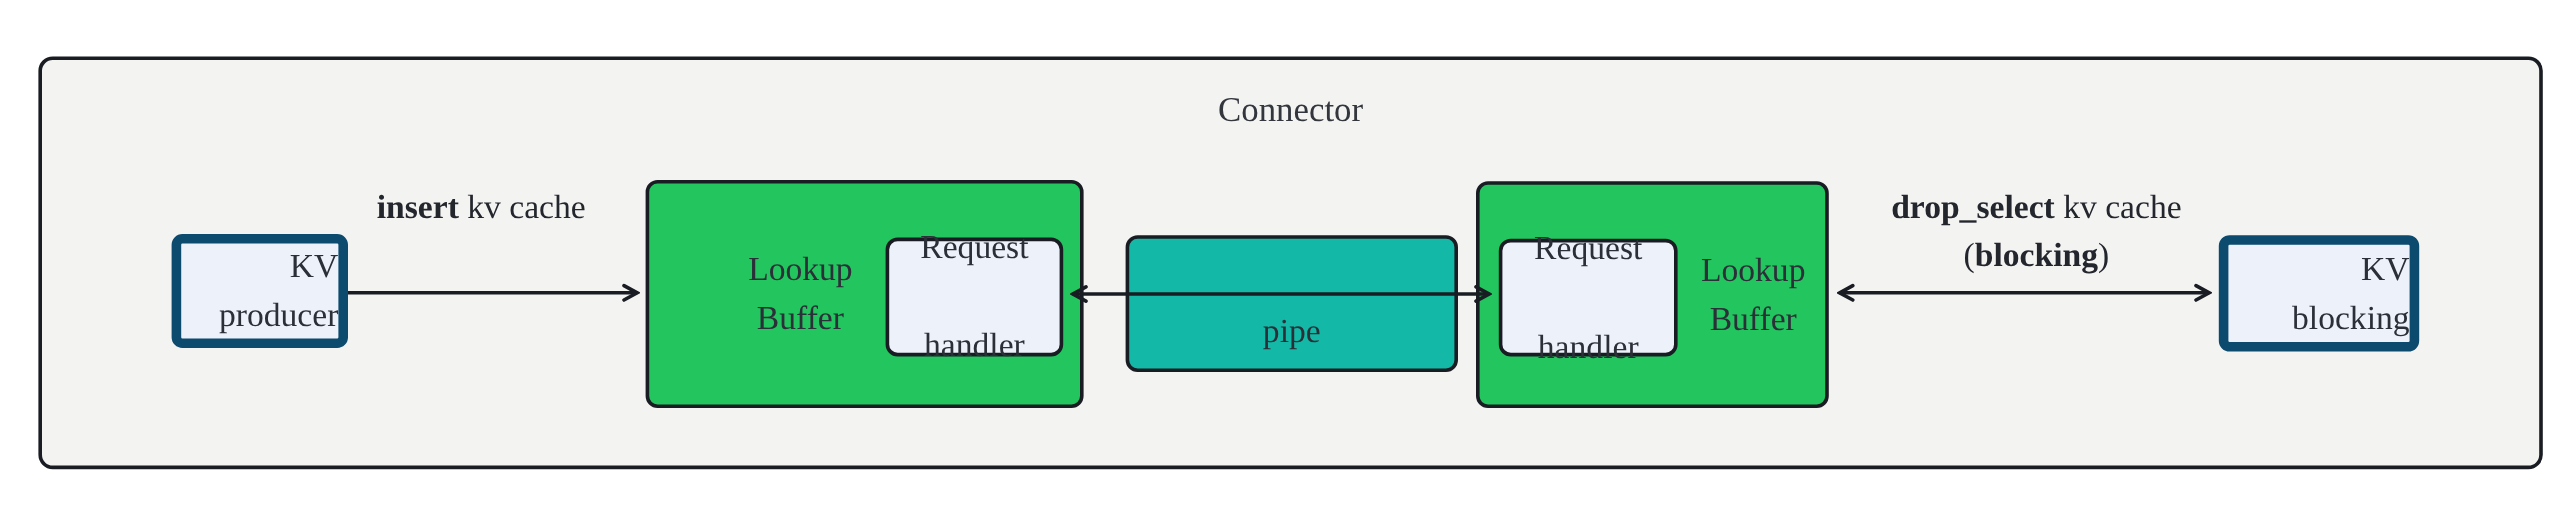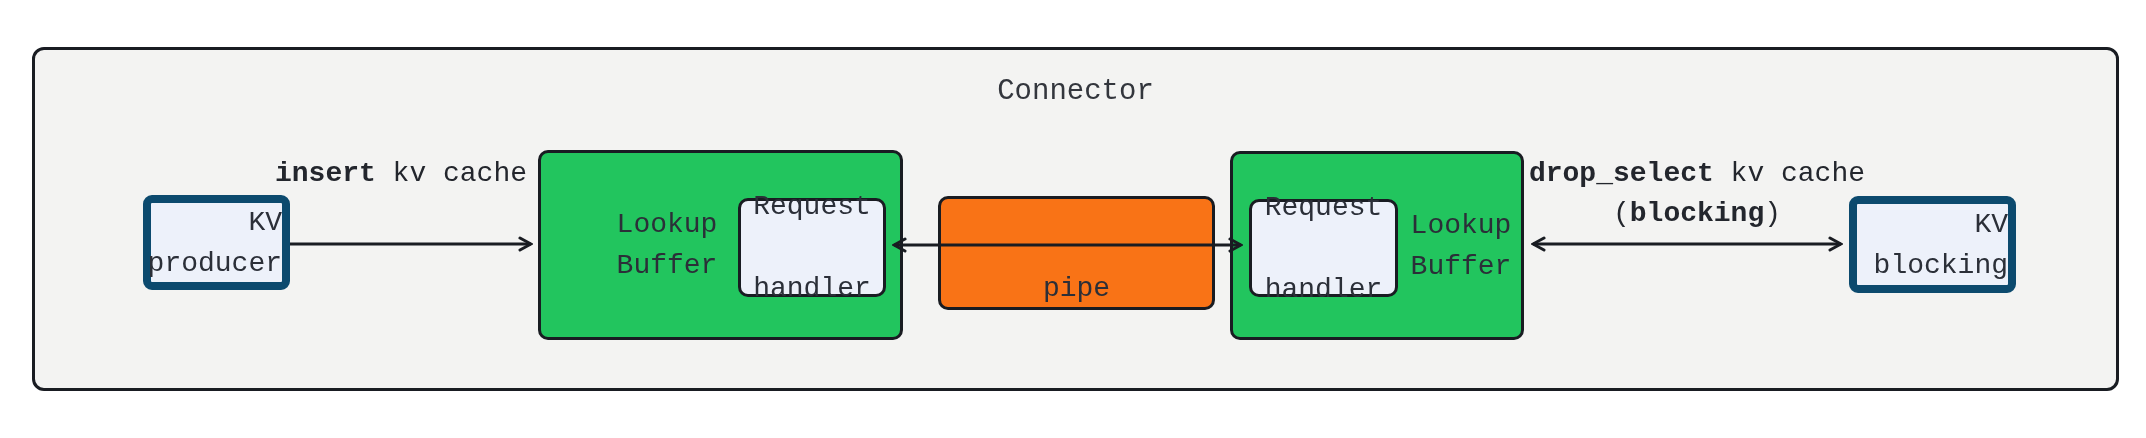--- a/index.html
+++ b/index.html
@@ -1,20 +1,20 @@
 <!DOCTYPE html>
 <html><head>
 <meta charset="utf-8">
 <style>
   html, body { margin: 0; padding: 0; background: #ffffff; }
   .canvas {
     position: relative;
     width: 2146px;
     height: 438px;
-    font-family: Liberation Mono, monospace;
+    font-family: Liberation Serif, serif;
     color: #2b2f38;
     overflow: hidden;
   }
   .outer-box {
     position: absolute;
     left: 32px; top: 47px;
     width: 2087px; height: 344px;
     box-sizing: border-box;
     background: #f3f3f2;
     border: 3px solid #191c22;
@@ -82,27 +82,27 @@
     line-height: 41px;
     gap: 41px;
   }
   .buffer-left .subnode  { left: 197px; top: 45px; width: 148px; height: 99px; }
   .buffer-right .subnode { left: 16px;  top: 45px; width: 149px; height: 98px; }
   .pipe-node {
     position: absolute;
     left: 938px; top: 196px;
     width: 277px; height: 114px;
     box-sizing: border-box;
-    background: #f97316;
+    background: #14b8a6;
     border: 3px solid #191c22;
     border-radius: 10px;
     display: flex;
     align-items: flex-end;
     justify-content: center;
-    padding-bottom: 0;
+    padding-bottom: 12px;
     font-size: 28px;
     line-height: 36px;
   }
   .edge-label {
     position: absolute;
     text-align: center;
     font-size: 28px;
     line-height: 40px;
     color: #23262d;
   }

